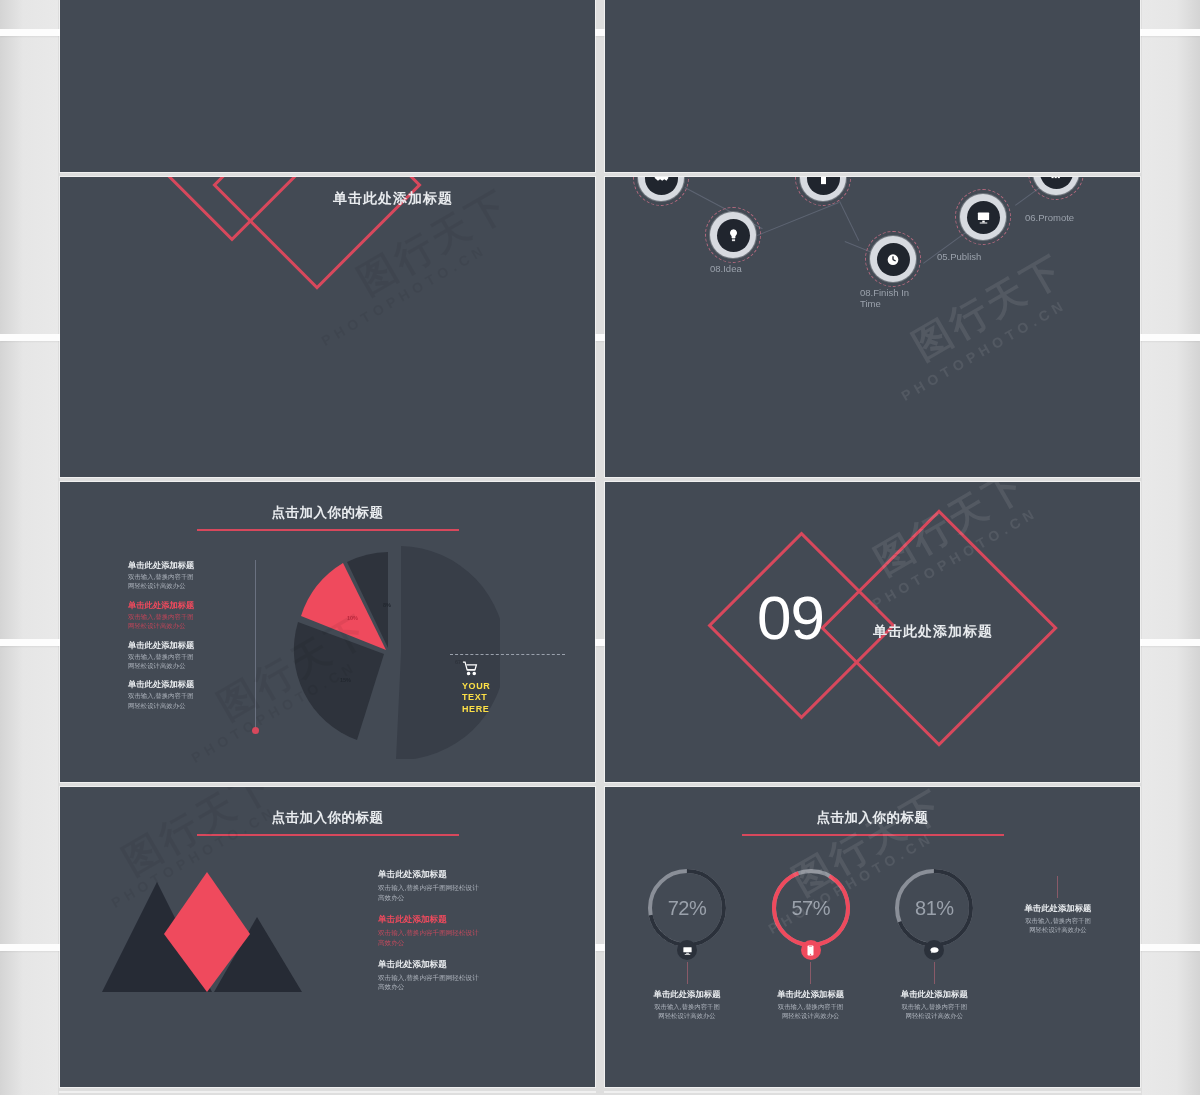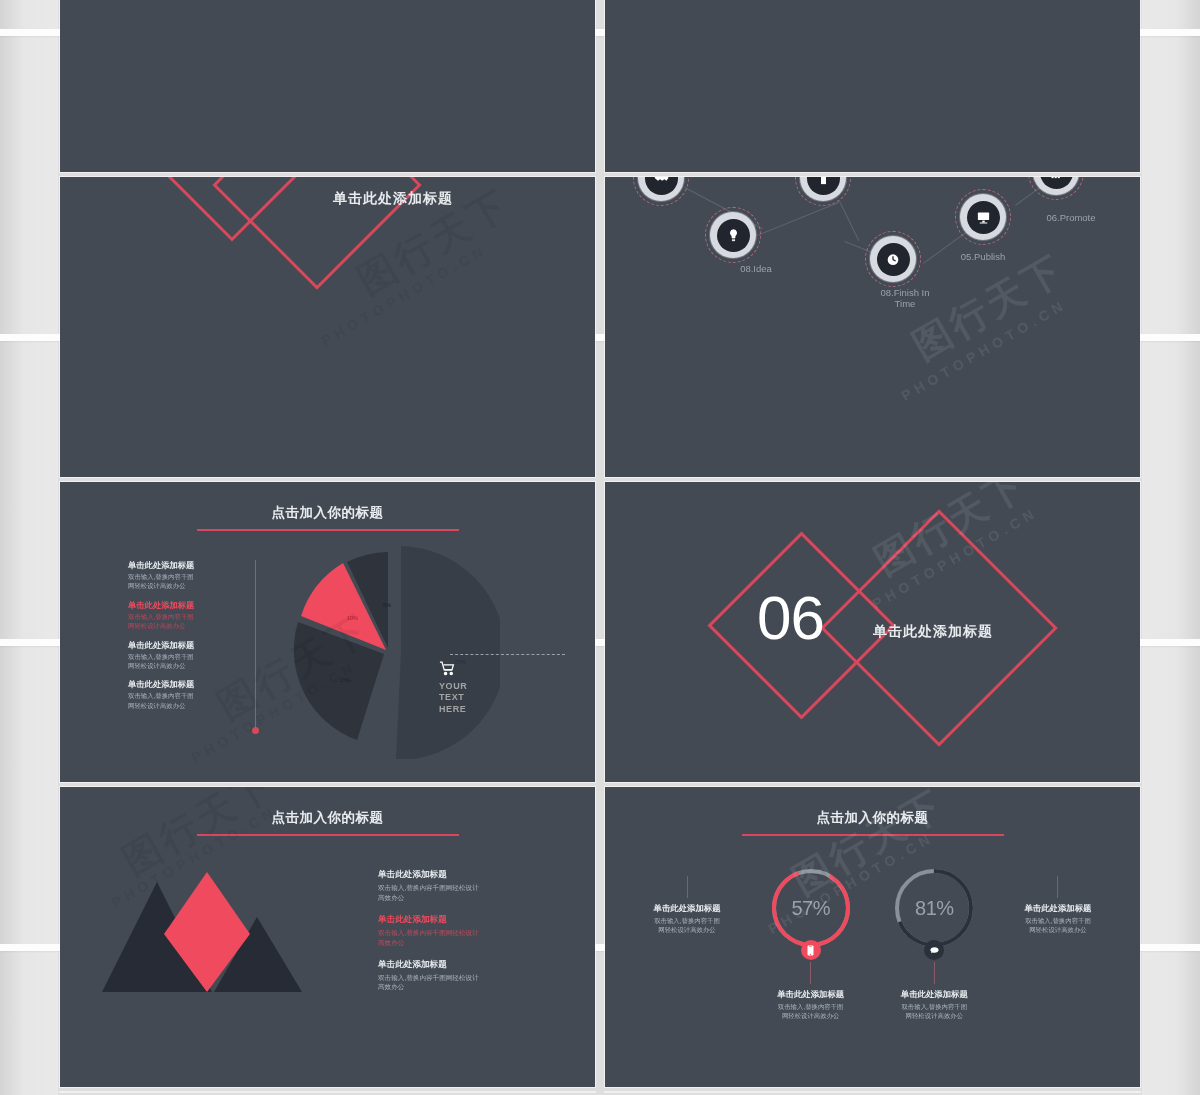--- a/index.html
+++ b/index.html
@@ -63,35 +63,35 @@
   }
   .netnode::before{
     content:""; position:absolute; inset:-5px; border-radius:50%;
     border:1.3px dashed #b5697e;
   }
   .netnode .core{
     width:33px;height:33px;border-radius:50%;background:#20252e;
     display:flex;align-items:center;justify-content:center;color:#fff;font-size:15px;
   }
   .netlabel{
-    position:absolute; color:#9ba2ac; font-size:9.5px; text-align:center; white-space:pre-line;
+    position:absolute; color:#9ba2ac; font-size:9.5px; text-align:left; white-space:pre-line;
   }
   .netline{position:absolute;background:#5b6personal;}
   .netline{position:absolute;height:1px;background:#5d6472;transform-origin:0 0;}
   
   .pie-legend{position:absolute; left:68px; top:78px; width:105px;}
   .pl-item{margin-bottom:9px;}
   .pl-h{font-size:8.3px;font-weight:bold;color:#e6e9ec;line-height:1.35;}
   .pl-b{font-size:6.4px;color:#aeb4bd;line-height:1.45;margin-top:1px;}
   .pl-item.hot .pl-h{color:#ef4a5d;}
   .pl-item.hot .pl-b{color:#c14559;}
   .pie-axis{position:absolute;left:195px;top:78px;width:1px;height:170px;background:#6a7180;}
   .pie-axis::after{content:"";position:absolute;left:-3px;bottom:-4px;width:7px;height:7px;border-radius:50%;background:#d8485c;}
   .pie-svg{position:absolute;left:225px;top:62px;}
-  .pie-cart{position:absolute;left:377px;top:178px;color:#a3a3a3;}
+  .pie-cart{position:absolute;left:400px;top:178px;color:#fde047;}
   .pie-cart .lbl{font-size:9px;font-weight:bold;line-height:1.25;letter-spacing:.6px;margin-left:2px;}
   .pie-dash{position:absolute;left:390px;top:172px;width:115px;border-top:1px dashed #9aa1ac;}
   
   .mtn{position:absolute;}
   .mtn-text{position:absolute;left:318px;top:82px;width:185px;}
   .mt-item{margin-bottom:11px;}
   .mt-h{font-size:8.6px;font-weight:bold;color:#e8ebee;}
   .mt-b{font-size:6.6px;color:#aeb4bd;line-height:1.5;margin-top:2px;}
   .mt-item.hot .mt-h{color:#ef4a5d;}
   .mt-item.hot .mt-b{color:#c34a5d;}
@@ -284,21 +284,21 @@
     </div>
 
     <div class="wm cn dk" style="left:150px;top:160px;">图行天下</div>
     <div class="wm en dk" style="left:120px;top:222px;">PHOTOPHOTO.CN</div>
   </div>
 
   <div class="slide">
     <div class="dia-wrap">
       <div class="diamond" style="left:130px;top:77px;width:133px;height:133px;"></div>
       <div class="diamond" style="left:250px;top:62px;width:168px;height:168px;"></div>
-      <div class="d-num" style="left:152px;top:105px;">06</div>
+      <div class="d-num" style="left:152px;top:105px;">09</div>
       <div class="d-cap" style="left:268px;top:141px;">单击此处添加标题</div>
     </div>
     <div class="wm cn lt" style="left:262px;top:15px;">图行天下</div>
     <div class="wm en lt" style="left:256px;top:68px;">PHOTOPHOTO.CN</div>
   </div>
 
   <div class="slide">
     <div class="slide-title">点击加入你的标题</div>
     <div class="slide-rule"></div>
 
@@ -330,20 +330,34 @@
     <div class="wm en dk" style="left:40px;top:62px;">PHOTOPHOTO.CN</div>
   </div>
 
   <div class="slide">
     <div class="slide-title">点击加入你的标题</div>
     <div class="slide-rule"></div>
 
     <div class="donuts">
 
       <div class="donut">
+        <div class="ring">
+          <svg width="86" height="86" viewBox="0 0 86 86">
+            <circle cx="43" cy="43" r="37" fill="none" stroke="#8a8f98" stroke-width="4"></circle>
+            <circle cx="43" cy="43" r="37" fill="none" stroke="#2b313b" stroke-width="4" stroke-dasharray="167 65" stroke-linecap="butt" transform="rotate(-90 43 43)"></circle>
+          </svg>
+          <div class="pct">72%</div>
+          <div class="badge" style="background:#2b313b">
+            <svg width="11" height="11" viewBox="0 0 24 24" fill="#fff">
+                <rect x="3" y="5" width="18" height="11" rx="1"></rect>
+                <rect x="9" y="17" width="6" height="2"></rect>
+                <rect x="6" y="20" width="12" height="1.6"></rect>
+              </svg>
+          </div>
+        </div>
         <div class="stem"></div>
         <div class="dh">单击此处添加标题</div>
         <div class="db" style="white-space:pre-line">双击输入,替换内容千图
 网轻松设计高效办公</div>
       </div>
 
       <div class="donut">
         <div class="ring">
           <svg width="86" height="86" viewBox="0 0 86 86">
             <circle cx="43" cy="43" r="37" fill="none" stroke="#8a8f98" stroke-width="4"></circle>

